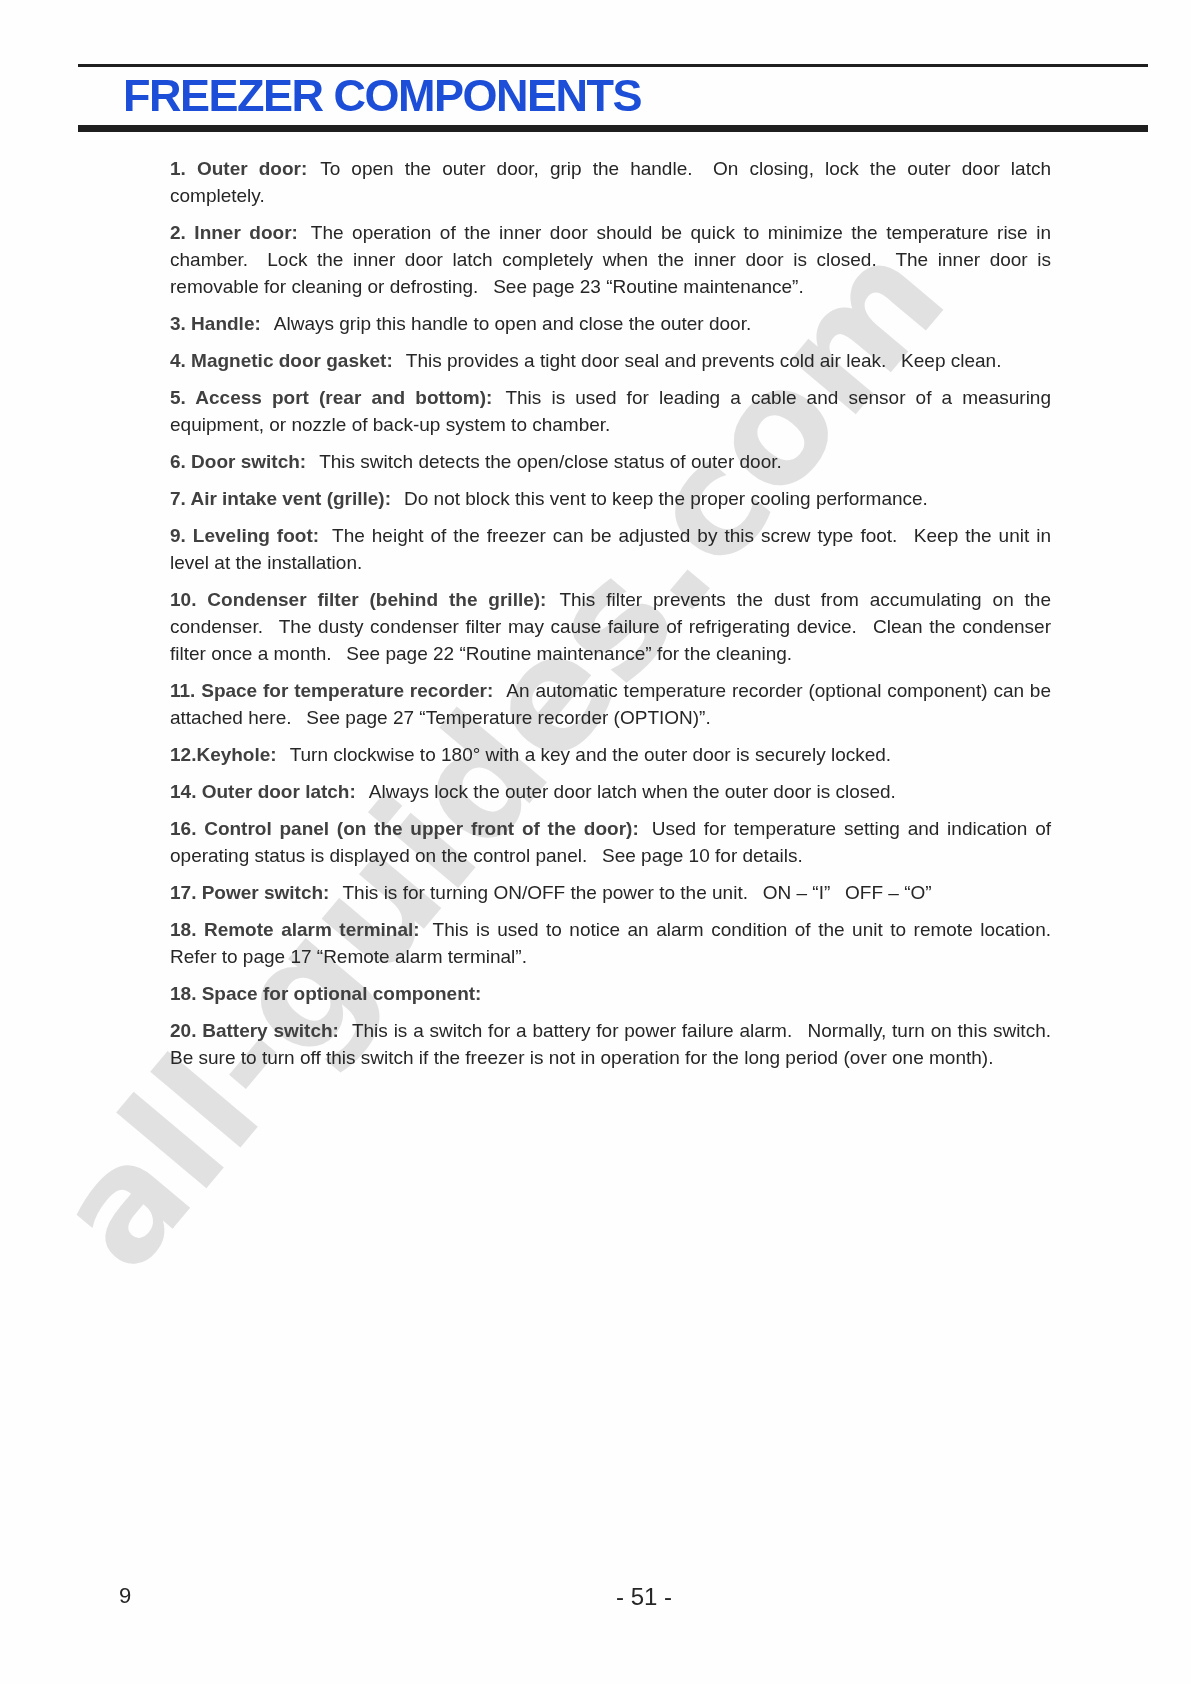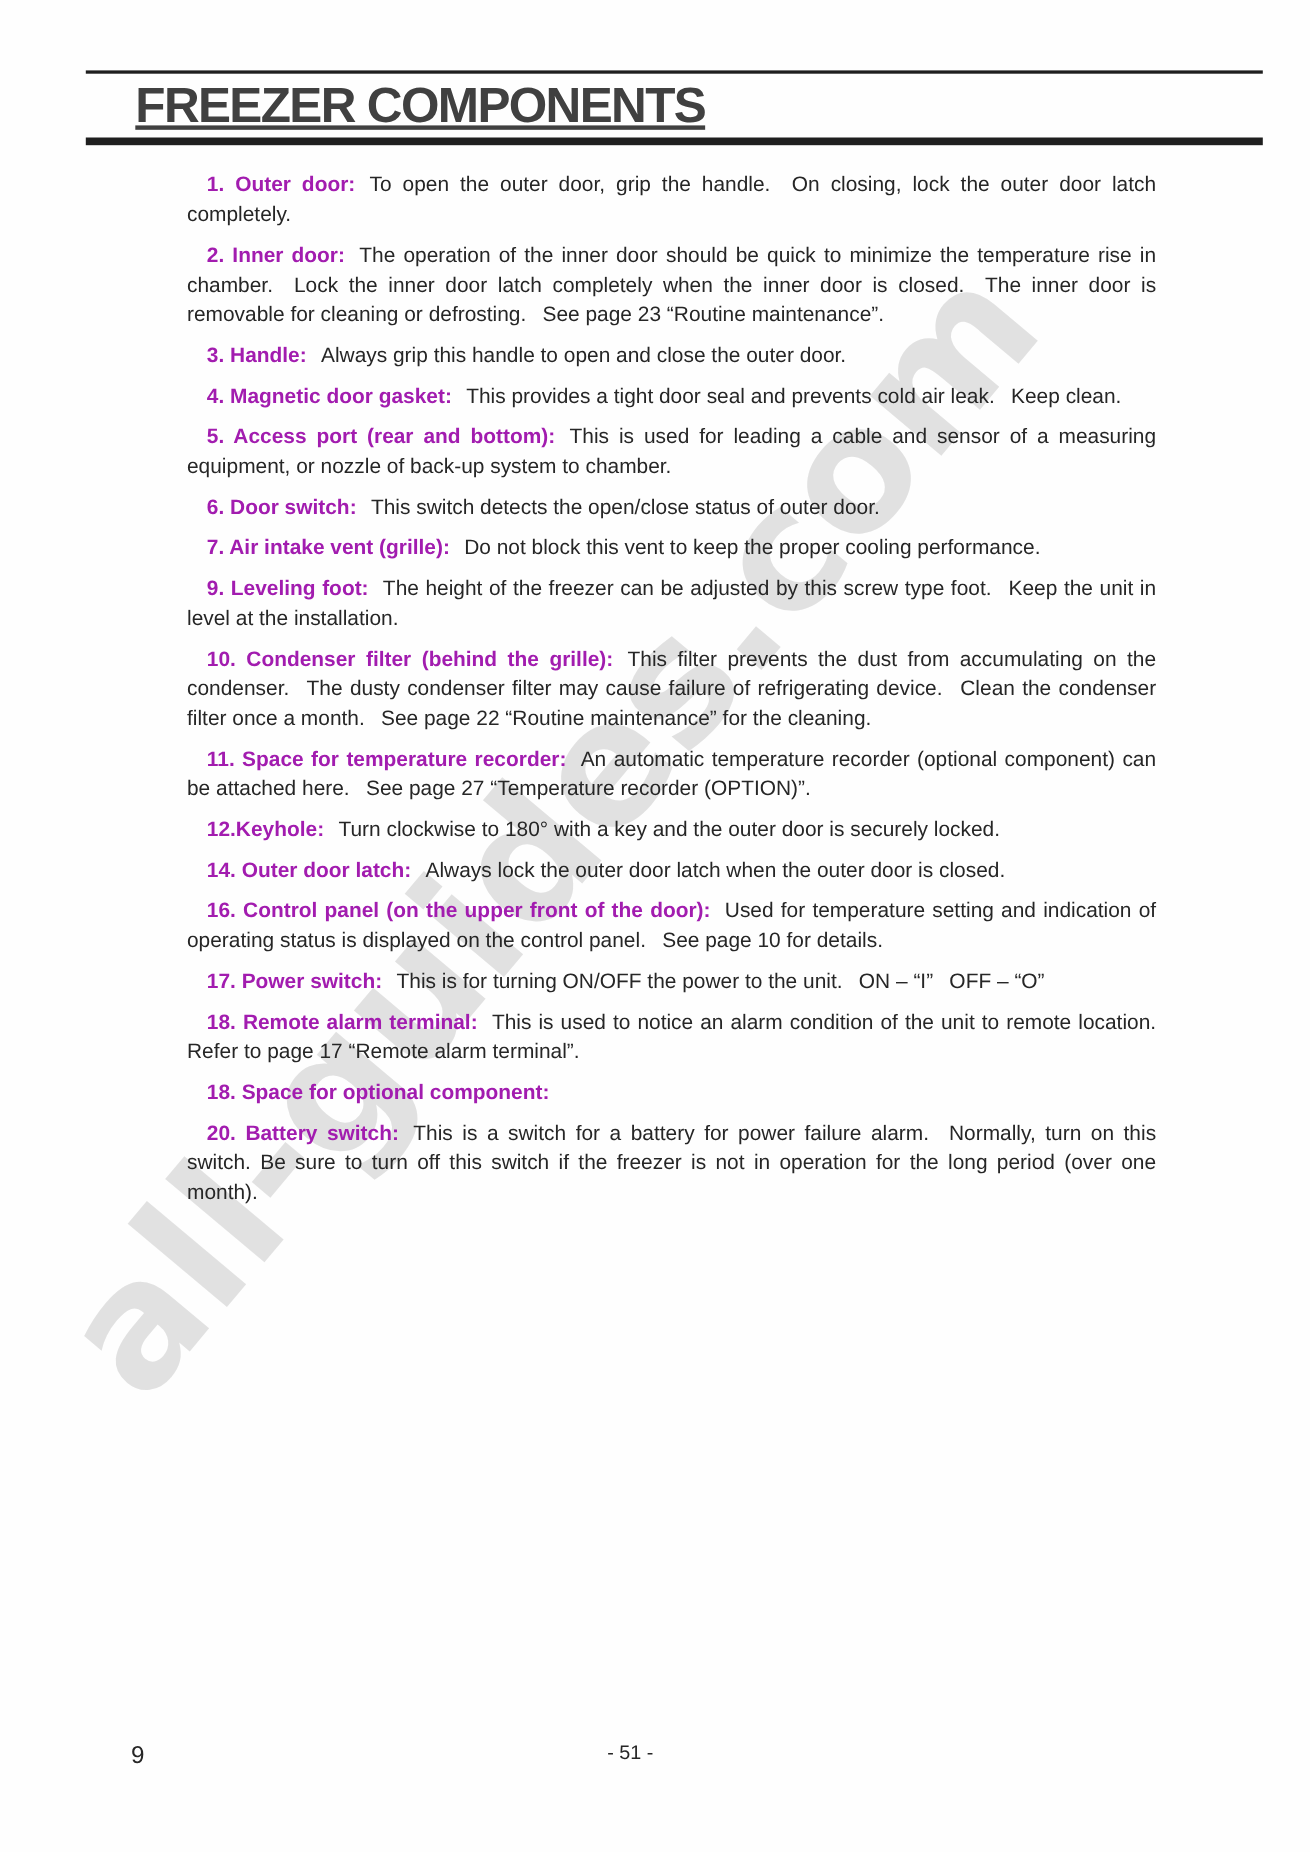--- a/index.html
+++ b/index.html
@@ -40,24 +40,23 @@
     z-index: 1;
   }
   .page-title {
     position: absolute;
     left: 123px;
     top: 70px;
     margin: 0;
     font-size: 45px;
     font-weight: bold;
     letter-spacing: -1.5px;
-    color: #404040;
+    color: #1d4ed8;
     z-index: 1;
     white-space: nowrap;
-    text-decoration: underline;
   }
   .rule-thick {
     position: absolute;
     left: 78px;
     top: 125px;
     width: 1070px;
     height: 7px;
     background: #1f1f1f;
     z-index: 1;
   }
@@ -69,37 +68,36 @@
     z-index: 1;
     font-size: 19px;
     line-height: 27px;
     text-align: justify;
   }
   .content p {
     margin: 0 0 10px 0;
   }
   .content p b {
     margin-right: 13px;
-    color: #a21caf;
-    margin-left: 18px;
+    color: #404040;
   }
   .footer-left {
     position: absolute;
     left: 119px;
     top: 1583px;
     font-size: 22px;
     z-index: 1;
   }
   .footer-center {
     position: absolute;
     left: 552px;
     top: 1583px;
     width: 120px;
-    text-align: left;
-    font-size: 18px;
+    text-align: right;
+    font-size: 24px;
     z-index: 1;
   }
 </style>
 </head>
 <body>
 
 <div class="page">
   <div class="watermark">all-guides.com</div>
   <div class="rule-thin"></div>
   <h1 class="page-title">FREEZER COMPONENTS</h1>

